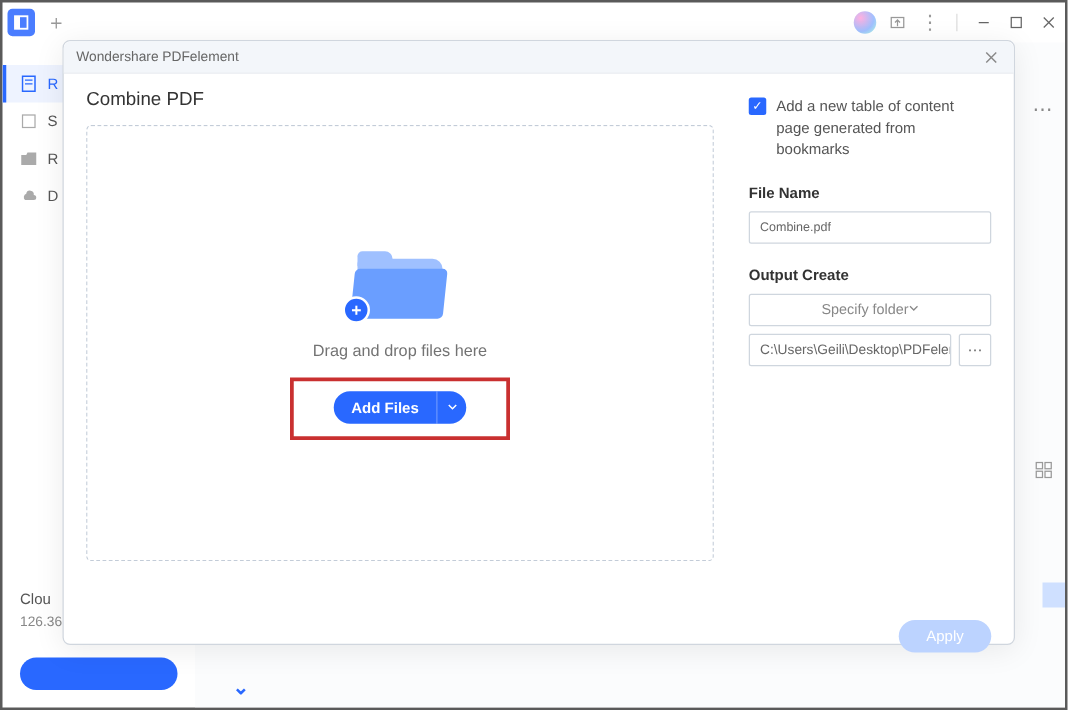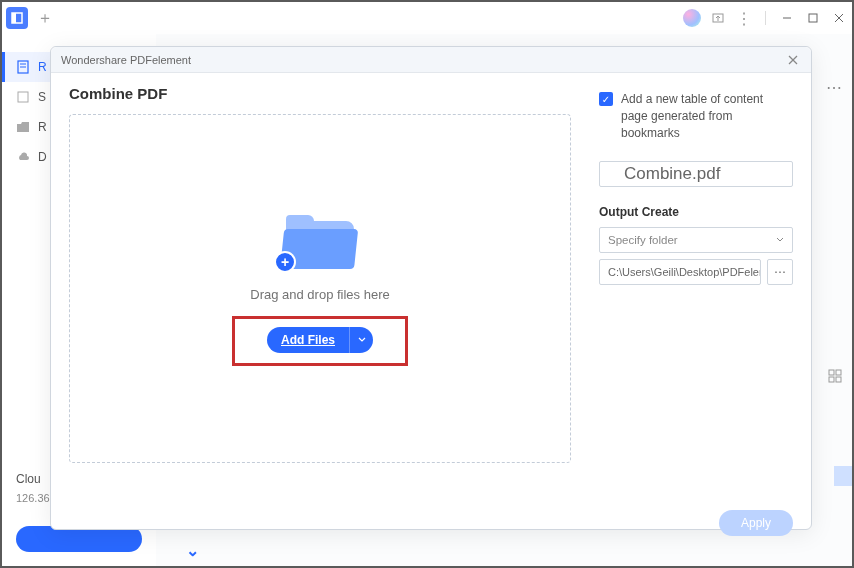--- a/index.html
+++ b/index.html
@@ -24,46 +24,46 @@
 .cloud-val { font-size: 11px; color: #888; margin-top: 6px; }
 .upgrade-btn { margin: 12px 14px 0 14px; background: #2968ff; color: #fff; border-radius: 14px; height: 26px; }
 .create-pdf-btn { margin: 14px 14px 0 14px; border: 1px solid #ccc; border-radius: 14px; height: 28px; display: flex; align-items: center; justify-content: center; font-size: 12px; color: #555; background: #fff; cursor: pointer; }
 
 .content-area { flex: 1; position: relative; background: #fbfcfd; }
 .extra-icons { position: absolute; right: 10px; top: 44px; color: #888; font-size: 16px; }
 .grid-ic { position: absolute; right: 10px; top: 335px; color: #999; }
 .blue-strip { position: absolute; right: 0; bottom: 80px; width: 18px; height: 20px; background: #cfe0ff; }
 .bottom-accent { position: absolute; left: 30px; bottom: 6px; color: #2968ff; font-weight: bold; }
 
-.dialog { position: absolute; top: 44px; left: 48px; width: 762px; height: 484px; background: #fff; border: 1px solid #d0d6de; border-radius: 6px; box-shadow: 0 4px 24px rgba(0,0,0,0.08); display: flex; flex-direction: column; }
+.dialog { position: absolute; top: 30px; left: 48px; width: 762px; height: 484px; background: #fff; border: 1px solid #d0d6de; border-radius: 6px; box-shadow: 0 4px 24px rgba(0,0,0,0.08); display: flex; flex-direction: column; }
 .dialog-titlebar { height: 26px; display: flex; align-items: center; padding: 0 10px; background: #f3f6fa; border-bottom: 1px solid #e3e7ec; border-radius: 6px 6px 0 0; font-size: 11px; color: #666; }
 .dialog-close { margin-left: auto; color: #888; cursor: pointer; width: 16px; height: 16px; display: flex; align-items: center; justify-content: center; }
 .dialog-body { flex: 1; display: flex; }
 
 .left-panel { flex: 1; padding: 12px 18px 18px 18px; display: flex; flex-direction: column; }
-.panel-title { font-size: 15px; font-weight: 700; color: #333; margin-bottom: 12px; }
+.panel-title { font-size: 15px; font-weight: 400; color: #333; margin-bottom: 12px; }
 .dropzone { flex: 1; border: 1px dashed #c3ccd8; border-radius: 4px; display: flex; flex-direction: column; align-items: center; justify-content: center; }
 .folder-illustration { position: relative; width: 80px; height: 58px; margin-bottom: 18px; }
 .folder-back { position: absolute; top: 10px; left: 6px; width: 68px; height: 46px; background: #9fc0ff; border-radius: 4px 8px 4px 4px; }
 .folder-tab { position: absolute; top: 4px; left: 6px; width: 28px; height: 12px; background: #9fc0ff; border-radius: 4px 6px 0 0; }
 .folder-front { position: absolute; bottom: 0; left: 0; width: 74px; height: 40px; background: #6a9eff; border-radius: 4px; transform: skewX(-6deg); transform-origin: bottom left; }
 .folder-plus { position: absolute; bottom: -4px; left: -6px; width: 22px; height: 22px; background: #2968ff; border: 2px solid #fff; border-radius: 50%; color: #fff; display: flex; align-items: center; justify-content: center; font-size: 14px; font-weight: bold; }
 .drop-text { font-size: 13px; color: #737373; margin-bottom: 14px; }
 .add-files-wrap { display: flex; border: 3px solid #c93030; padding: 8px 32px 10px 32px; }
 .add-files-btn { display: flex; align-items: center; background: #2968ff; border-radius: 14px; height: 26px; overflow: hidden; cursor: pointer; }
-.add-files-main { color: #fff; font-size: 12px; font-weight: 600; padding: 0 14px; text-decoration: underline; }
+.add-files-main { color: #fff; font-size: 12px; font-weight: 600; padding: 0 14px; }
 .add-files-split { width: 24px; height: 100%; border-left: 1px solid rgba(255,255,255,0.3); display: flex; align-items: center; justify-content: center; color: #fff; }
 
 .right-panel { width: 222px; padding: 18px 18px 18px 10px; font-size: 12px; color: #444; }
 .checkbox-row { display: flex; align-items: flex-start; gap: 8px; margin-bottom: 20px; }
 .checkbox { width: 14px; height: 14px; background: #2968ff; border-radius: 2px; display: flex; align-items: center; justify-content: center; color: #fff; font-size: 10px; flex-shrink: 0; margin-top: 1px; }
 .checkbox-label { font-size: 12px; color: #555; line-height: 1.4; }
 .field-label { font-size: 12px; font-weight: 600; color: #333; margin-bottom: 8px; }
-.text-input { width: 100%; height: 26px; border: 1px solid #cfd6de; border-radius: 2px; padding: 0 24px; font-size: 17px; color: #666; background: #fff; margin-bottom: 18px; }
-.select-input { width: 100%; height: 26px; border: 1px solid #cfd6de; border-radius: 2px; padding: 0 8px; font-size: 11.5px; color: #888; background: #fff; display: flex; align-items: center; justify-content: space-between; margin-bottom: 6px; cursor: pointer; }
+.text-input { width: 100%; height: 26px; border: 1px solid #cfd6de; border-radius: 2px; padding: 0 8px; font-size: 10px; color: #666; background: #fff; margin-bottom: 18px; }
+.select-input { width: 100%; height: 26px; border: 1px solid #cfd6de; border-radius: 2px; padding: 0 8px; font-size: 11.5px; color: #888; background: #fff; display: flex; align-items: center; justify-content: center; margin-bottom: 6px; cursor: pointer; }
 .folder-row { display: flex; gap: 6px; }
 .path-input { flex: 1; height: 26px; border: 1px solid #cfd6de; border-radius: 2px; padding: 0 8px; font-size: 11px; color: #666; background: #fff; overflow: hidden; white-space: nowrap; display: flex; align-items: center; }
 .browse-btn { width: 26px; height: 26px; border: 1px solid #cfd6de; border-radius: 2px; display: flex; align-items: center; justify-content: center; color: #666; cursor: pointer; background: #fff; }
 
 .dialog-footer { height: 48px; display: flex; align-items: center; justify-content: flex-end; padding: 0 18px; }
 .apply-btn { background: #bcd3ff; color: #fff; border-radius: 14px; height: 26px; padding: 0 22px; display: flex; align-items: center; font-size: 12px; cursor: not-allowed; margin-top: 36px; }
 </style>
 </head>
 <body>
 
@@ -196,20 +196,21 @@
             </span>
           </div>
         </div>
       </div>
     </div>
     <div class="right-panel">
       <div class="checkbox-row">
         <div class="checkbox">✓</div>
         <div class="checkbox-label">Add a new table of content page generated from bookmarks</div>
       </div>
+      <div class="field-label">File Name</div>
       <input class="text-input" value="Combine.pdf" style="">
       <div class="field-label">Output Create</div>
       <div class="select-input">
         <span>Specify folder</span>
         <span>
           <svg width="8" height="8" viewBox="0 0 8 8">
               <path d="M1 2 L4 5 L7 2" fill="none" stroke="#888" stroke-width="1"></path>
             </svg>
         </span>
       </div>

